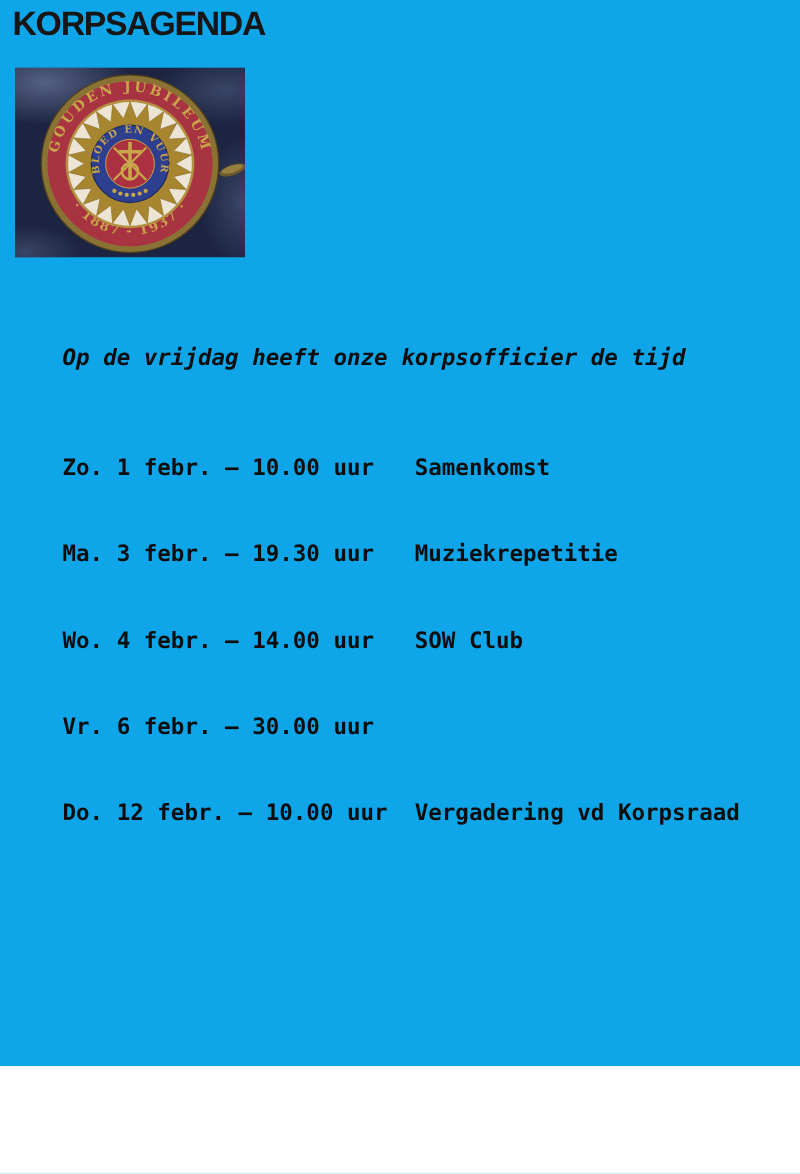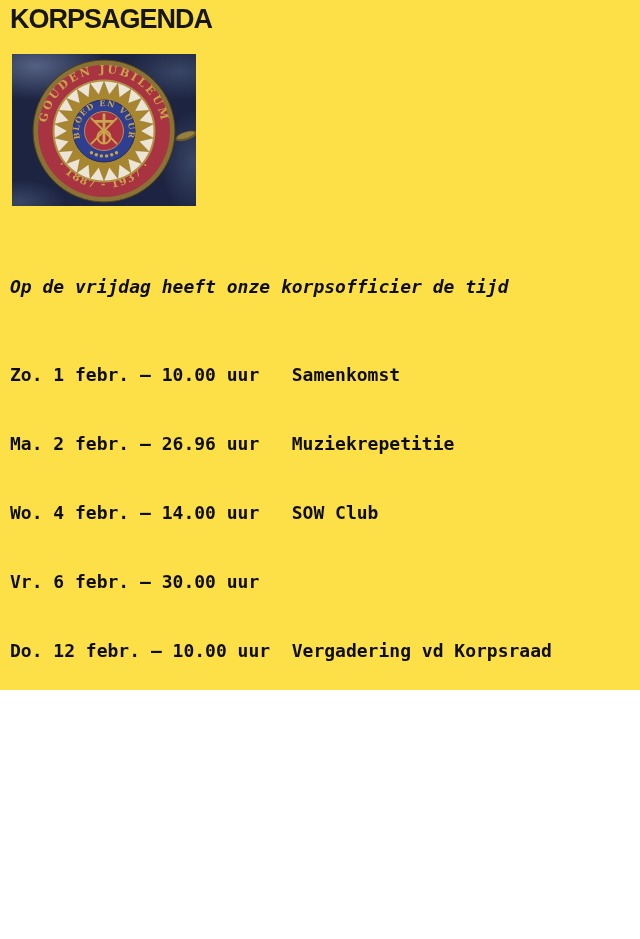--- a/index.html
+++ b/index.html
@@ -1,20 +1,20 @@
 <!DOCTYPE html>
 <html><head>
 <meta charset="utf-8">
 <style>
   html,body{margin:0;padding:0;background:#ffffff;}
   .page{
     position:relative;
     width:640px;
-    height:690px;
-    background:#fde047;
+    height:853px;
+    background:#0ea5e9;
     overflow:hidden;
     font-family:"DejaVu Sans Mono", monospace;
     color:#0d0d0d;
   }
   .title{
     position:absolute;
     left:10px; top:3px;
     font-family:"Liberation Sans", sans-serif;
     font-weight:700;
     font-size:27px;
@@ -37,21 +37,21 @@
     white-space:pre;
   }
   .schedule{
     position:absolute;
     left:10px; top:317px;
     font-weight:700;
     font-size:18px;
     line-height:23px;
     white-space:pre;
   }
-  .line, .intro-line{ min-height:23px; }
+  .line, .intro-line{ min-height:23px;margin-left:40px; }
   .intro-line{ min-height:24px; }
 </style>
 </head>
 <body>
 
 <div class="page">
 
   <div class="title">KORPSAGENDA</div>
 
   <div class="badge-wrap">
@@ -120,21 +120,21 @@
       </g>
     </svg>
   </div>
 
   <div class="intro">
     <div class="intro-line">Op de vrijdag heeft onze korpsofficier de tijd</div>
   </div>
 
   <div class="schedule">
     <div class="line">Zo. 1 febr. – 10.00 uur   Samenkomst</div>
-    <div class="line">Ma. 2 febr. – 26.96 uur   Muziekrepetitie</div>
+    <div class="line">Ma. 3 febr. – 19.30 uur   Muziekrepetitie</div>
     <div class="line">Wo. 4 febr. – 14.00 uur   SOW Club</div>
     <div class="line">Vr. 6 febr. – 30.00 uur</div>
     <div class="line">Do. 12 febr. – 10.00 uur  Vergadering vd Korpsraad</div>
     
     
     
     
     
     
     

